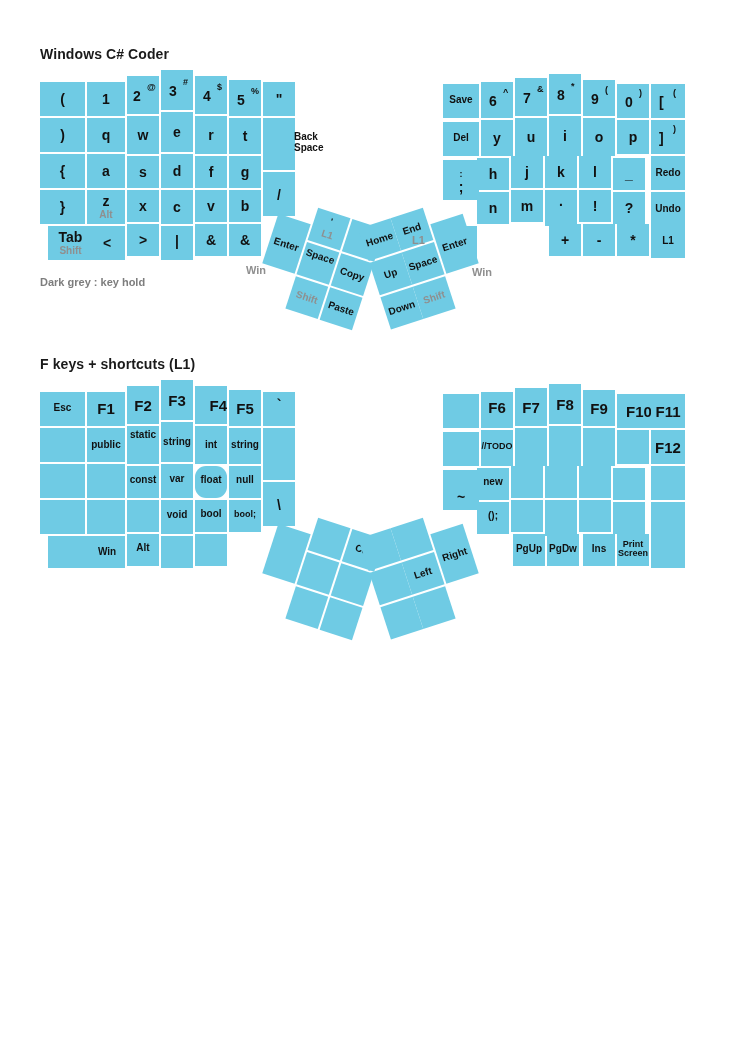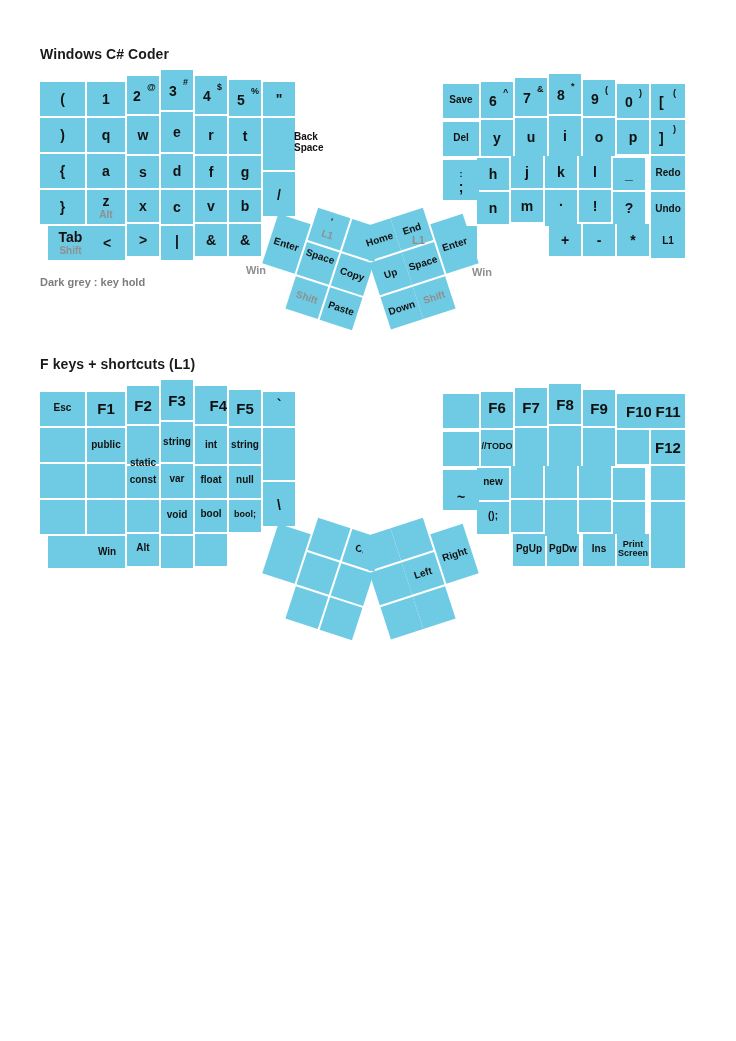--- a/index.html
+++ b/index.html
@@ -348,21 +348,21 @@
   </div>
 <div class="key" style="left:87px;top:500px;width:38px;height:34px;"></div>
 <div class="key" style="left:89px;top:536px;width:36px;height:32px;">
     <span class="lbl c small" style="top:11px;">Win</span>
   </div>
 
 <div class="key" style="left:127px;top:386px;width:32px;height:38px;">
     <span class="lbl c big" style="top:12px;">F2</span>
   </div>
 <div class="key" style="left:127px;top:426px;width:32px;height:38px;">
-    <span class="lbl c small" style="top:32px;">static</span>
+    <span class="lbl c small" style="top:4px;">static</span>
   </div>
 <div class="key" style="left:127px;top:466px;width:32px;height:32px;">
     <span class="lbl c small" style="top:9px;">const</span>
   </div>
 <div class="key" style="left:127px;top:500px;width:32px;height:32px;"></div>
 <div class="key" style="left:127px;top:534px;width:32px;height:32px;">
     <span class="lbl c small" style="top:9px;">Alt</span>
   </div>
 
 <div class="key" style="left:161px;top:380px;width:32px;height:40px;">
@@ -378,21 +378,21 @@
     <span class="lbl c small" style="top:10px;">void</span>
   </div>
 <div class="key" style="left:161px;top:536px;width:32px;height:32px;"></div>
 
 <div class="key" style="left:195px;top:386px;width:32px;height:38px;">
     <span class="lbl c big" style="top:12px;text-align:right;">F4</span>
   </div>
 <div class="key" style="left:195px;top:426px;width:32px;height:38px;">
     <span class="lbl c small" style="top:14px;">int</span>
   </div>
-<div class="key" style="left:195px;top:466px;width:32px;height:32px;">
+<div class="key" style="left:195px;top:466px;width:32px;height:32px;border-radius:11px;">
     <span class="lbl c small" style="top:9px;">float</span>
   </div>
 <div class="key" style="left:195px;top:500px;width:32px;height:32px;">
     <span class="lbl c small" style="top:9px;">bool</span>
   </div>
 <div class="key" style="left:195px;top:534px;width:32px;height:32px;"></div>
 
 <div class="key" style="left:229px;top:390px;width:32px;height:36px;">
     <span class="lbl c big" style="top:11px;">F5</span>
   </div>

